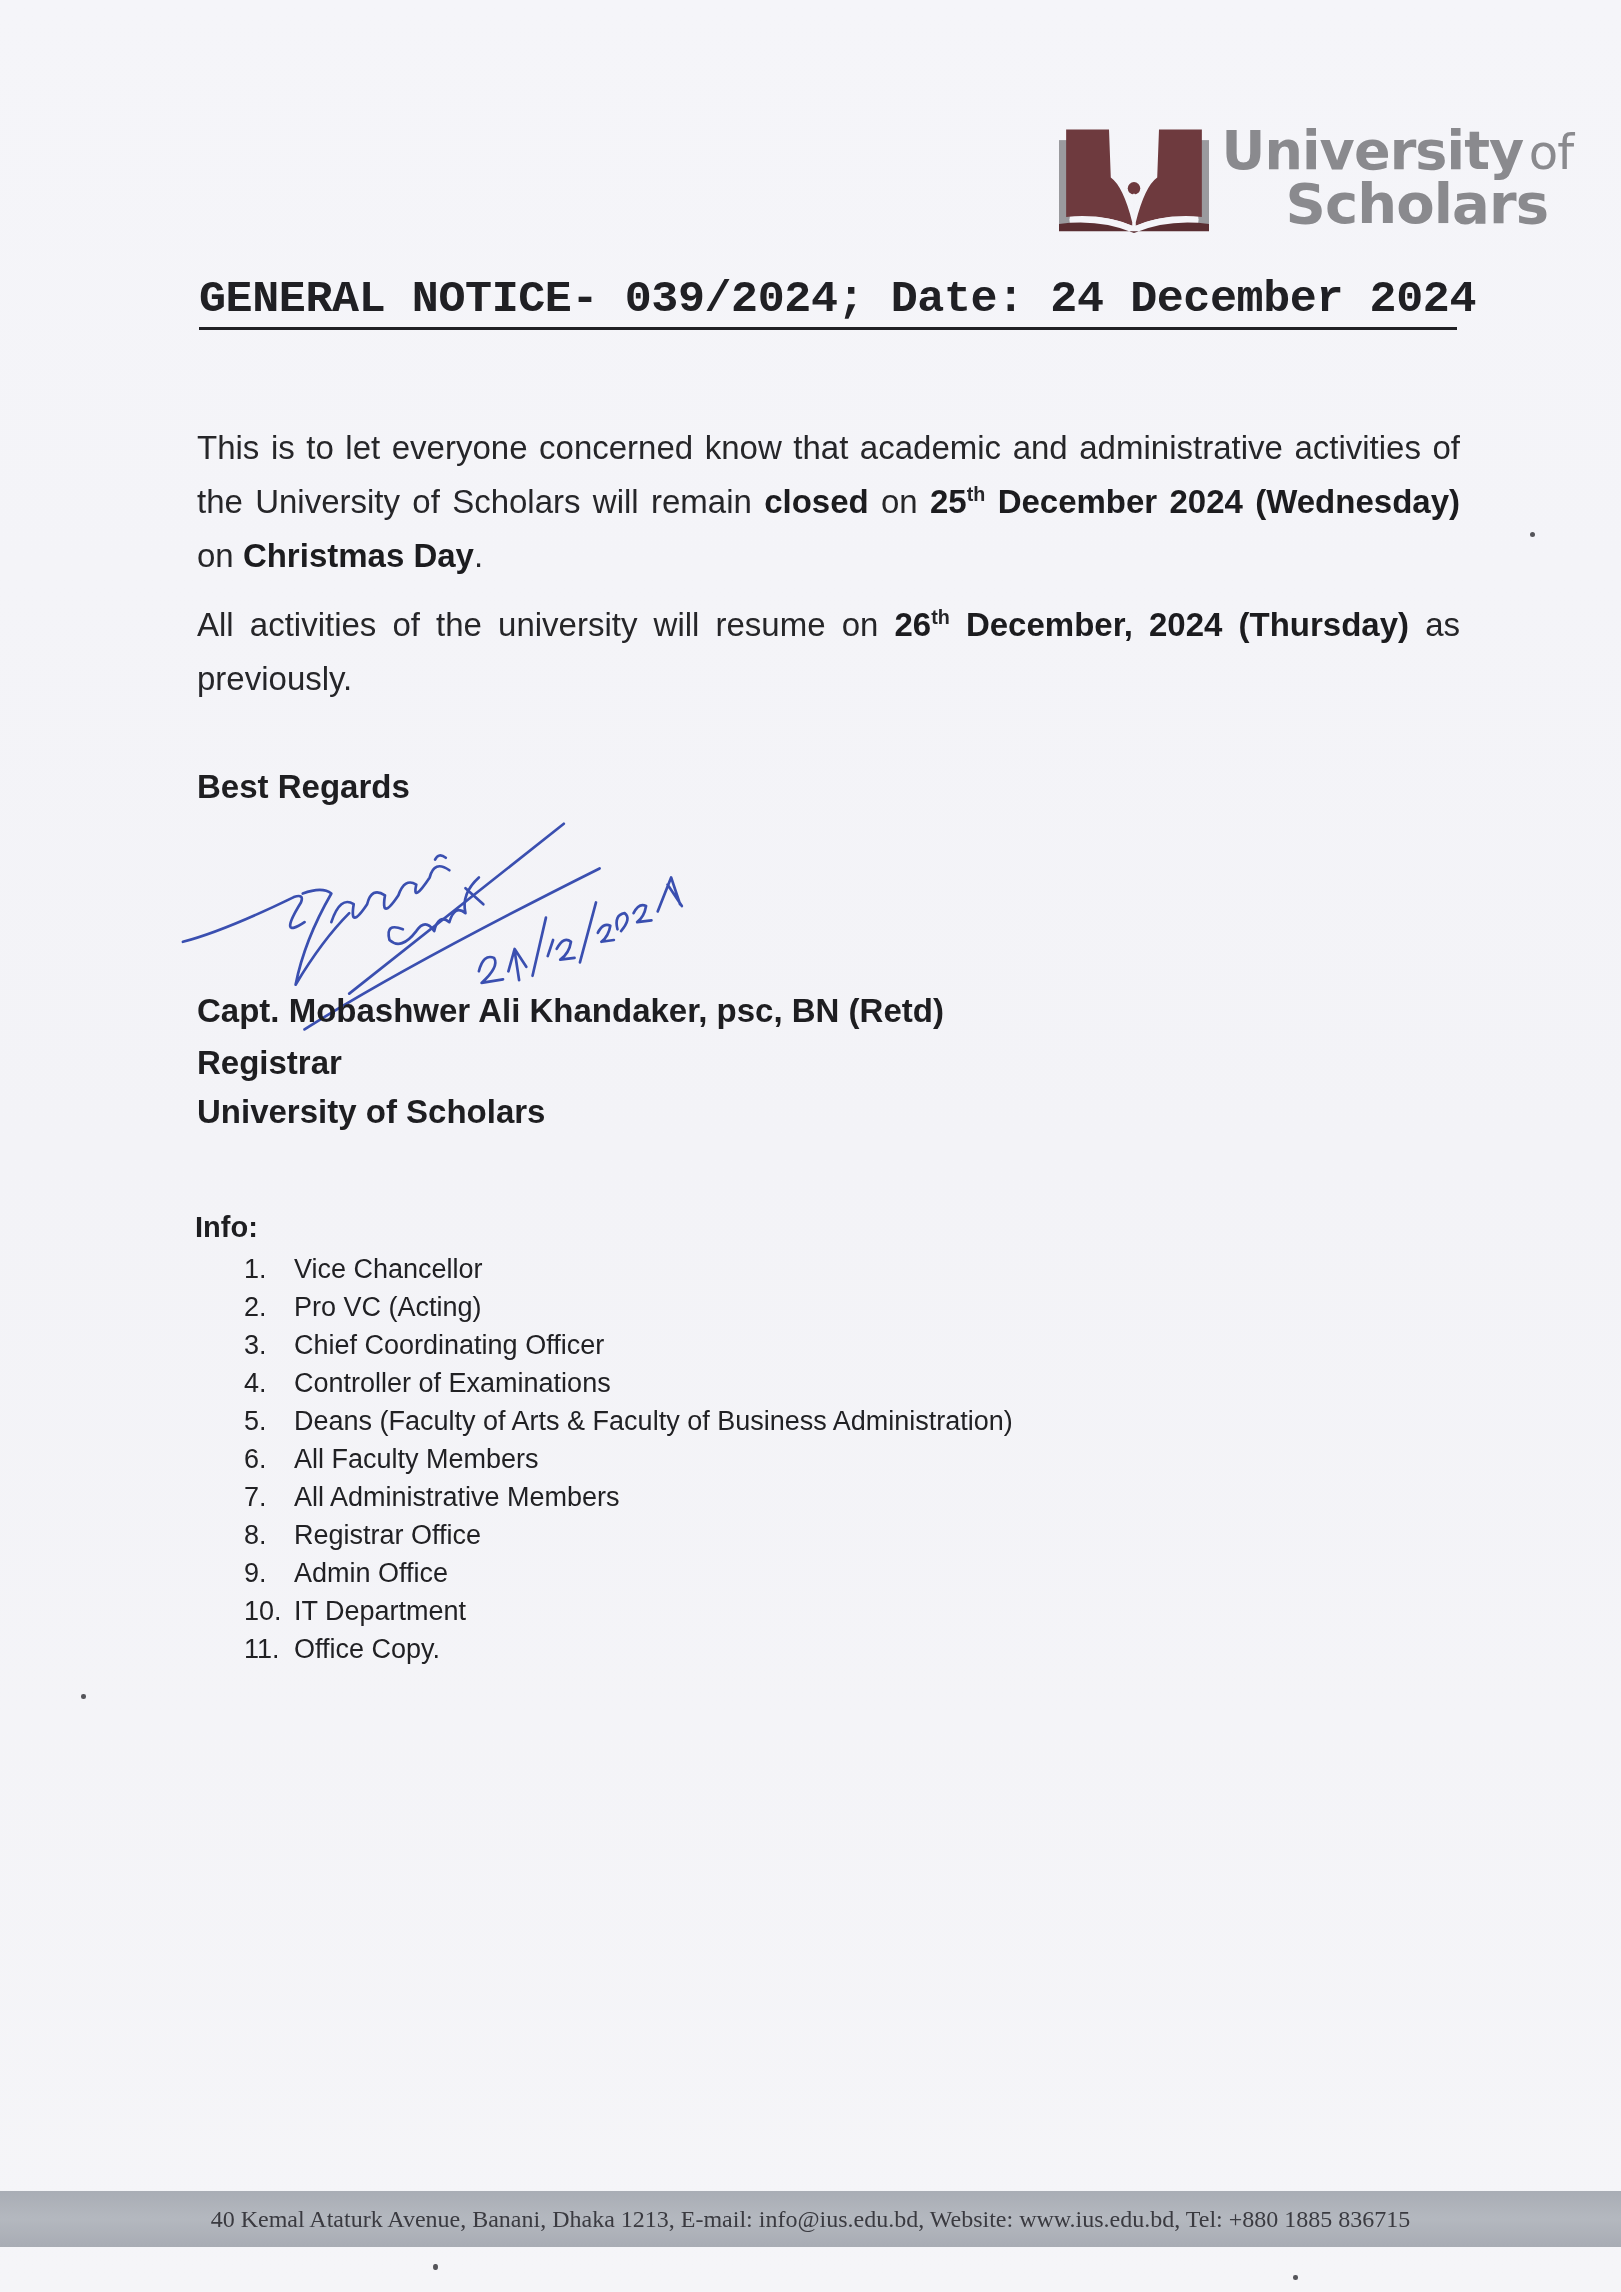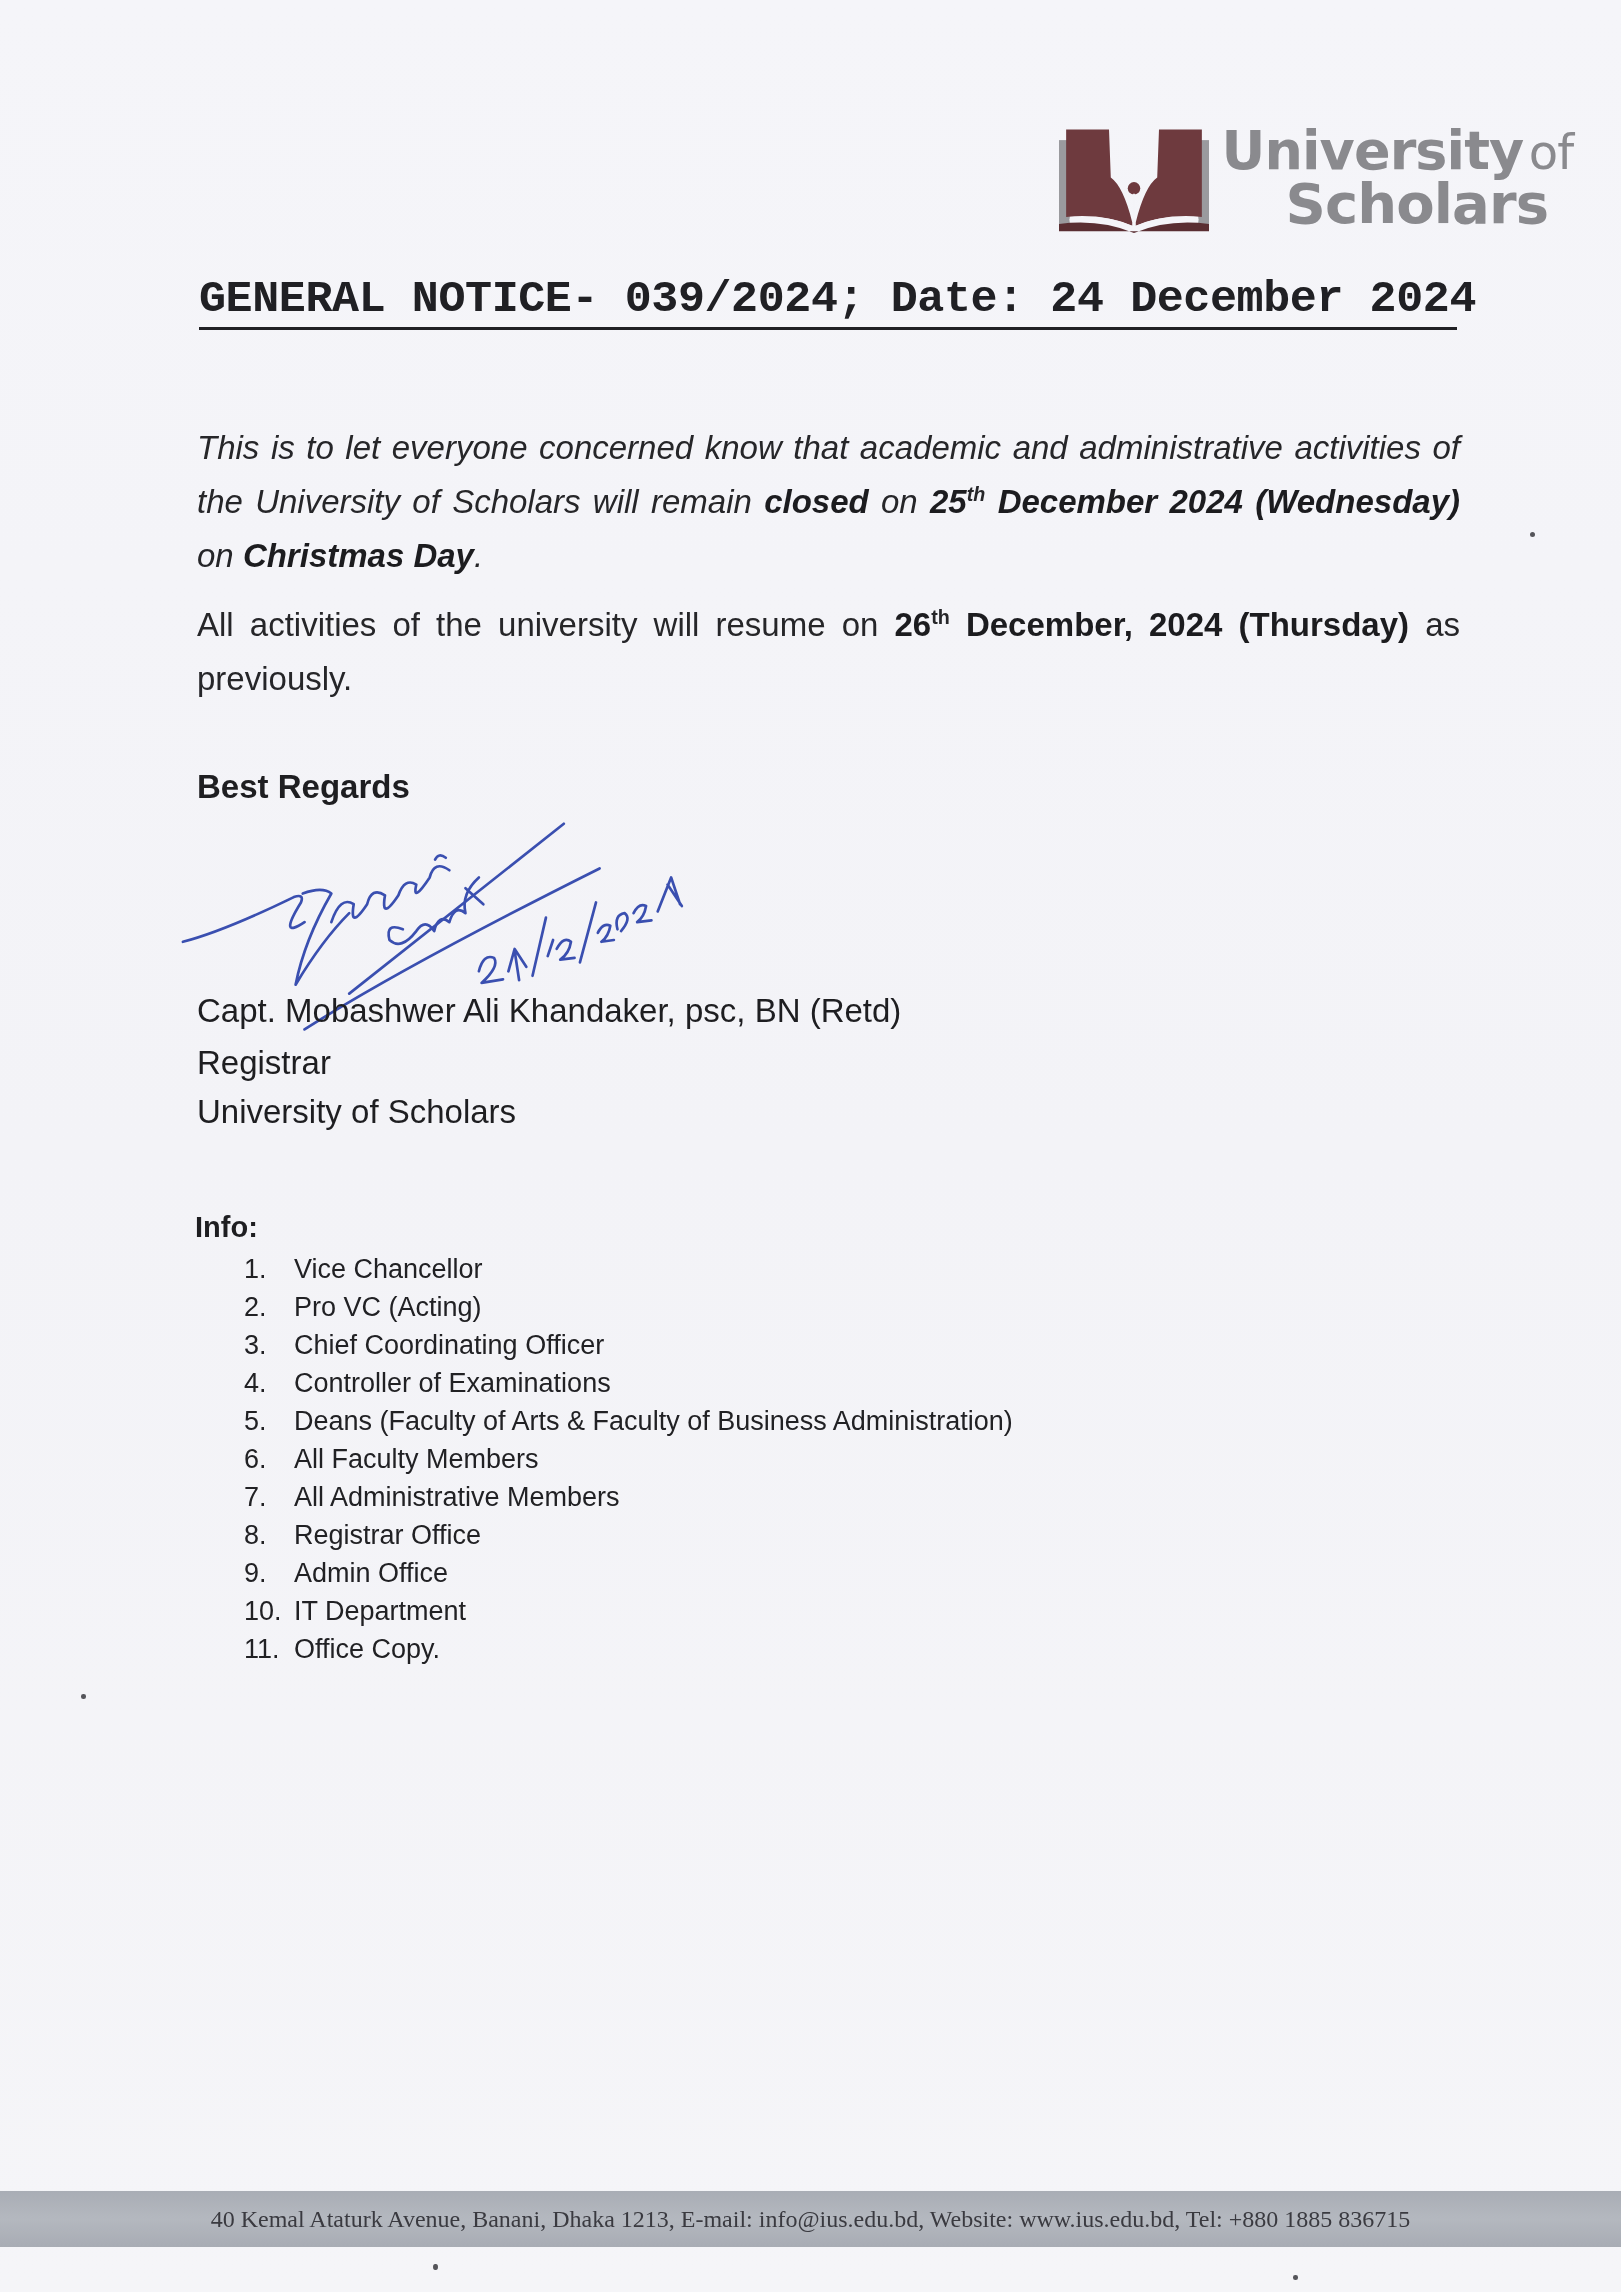--- a/index.html
+++ b/index.html
@@ -81,21 +81,21 @@
       position: absolute;
       left: 197px;
       width: 1263px;
       font-size: 33px;
       line-height: 54px;
       text-align: justify;
       color: #262629;
     }
     .para b { font-weight: bold; color: #1c1c1f; }
     .para sup { font-size: 19.7px; line-height: 0; font-weight: bold; }
-    .p1 { top: 421px; font-style: italic; }
+    .p1 { top: 421px; }
     .p2 { top: 598px; }
 
     .regards {
       position: absolute;
       left: 197px;
       top: 768px;
       font-size: 33px;
       font-weight: bold;
       color: #1e1e21;
     }
@@ -103,21 +103,21 @@
       position: absolute;
       left: 170px;
       top: 788px;
       width: 582px;
       height: 304px;
     }
     .sig-name, .sig-title, .sig-org {
       position: absolute;
       left: 197px;
       font-size: 33px;
-      font-weight: normal;
+      font-weight: bold;
       color: #1e1e21;
       white-space: nowrap;
     }
     .sig-name { top: 992px; }
     .sig-title { top: 1044px; }
     .sig-org { top: 1093px; }
 
     .info-heading {
       position: absolute;
       left: 195px;

